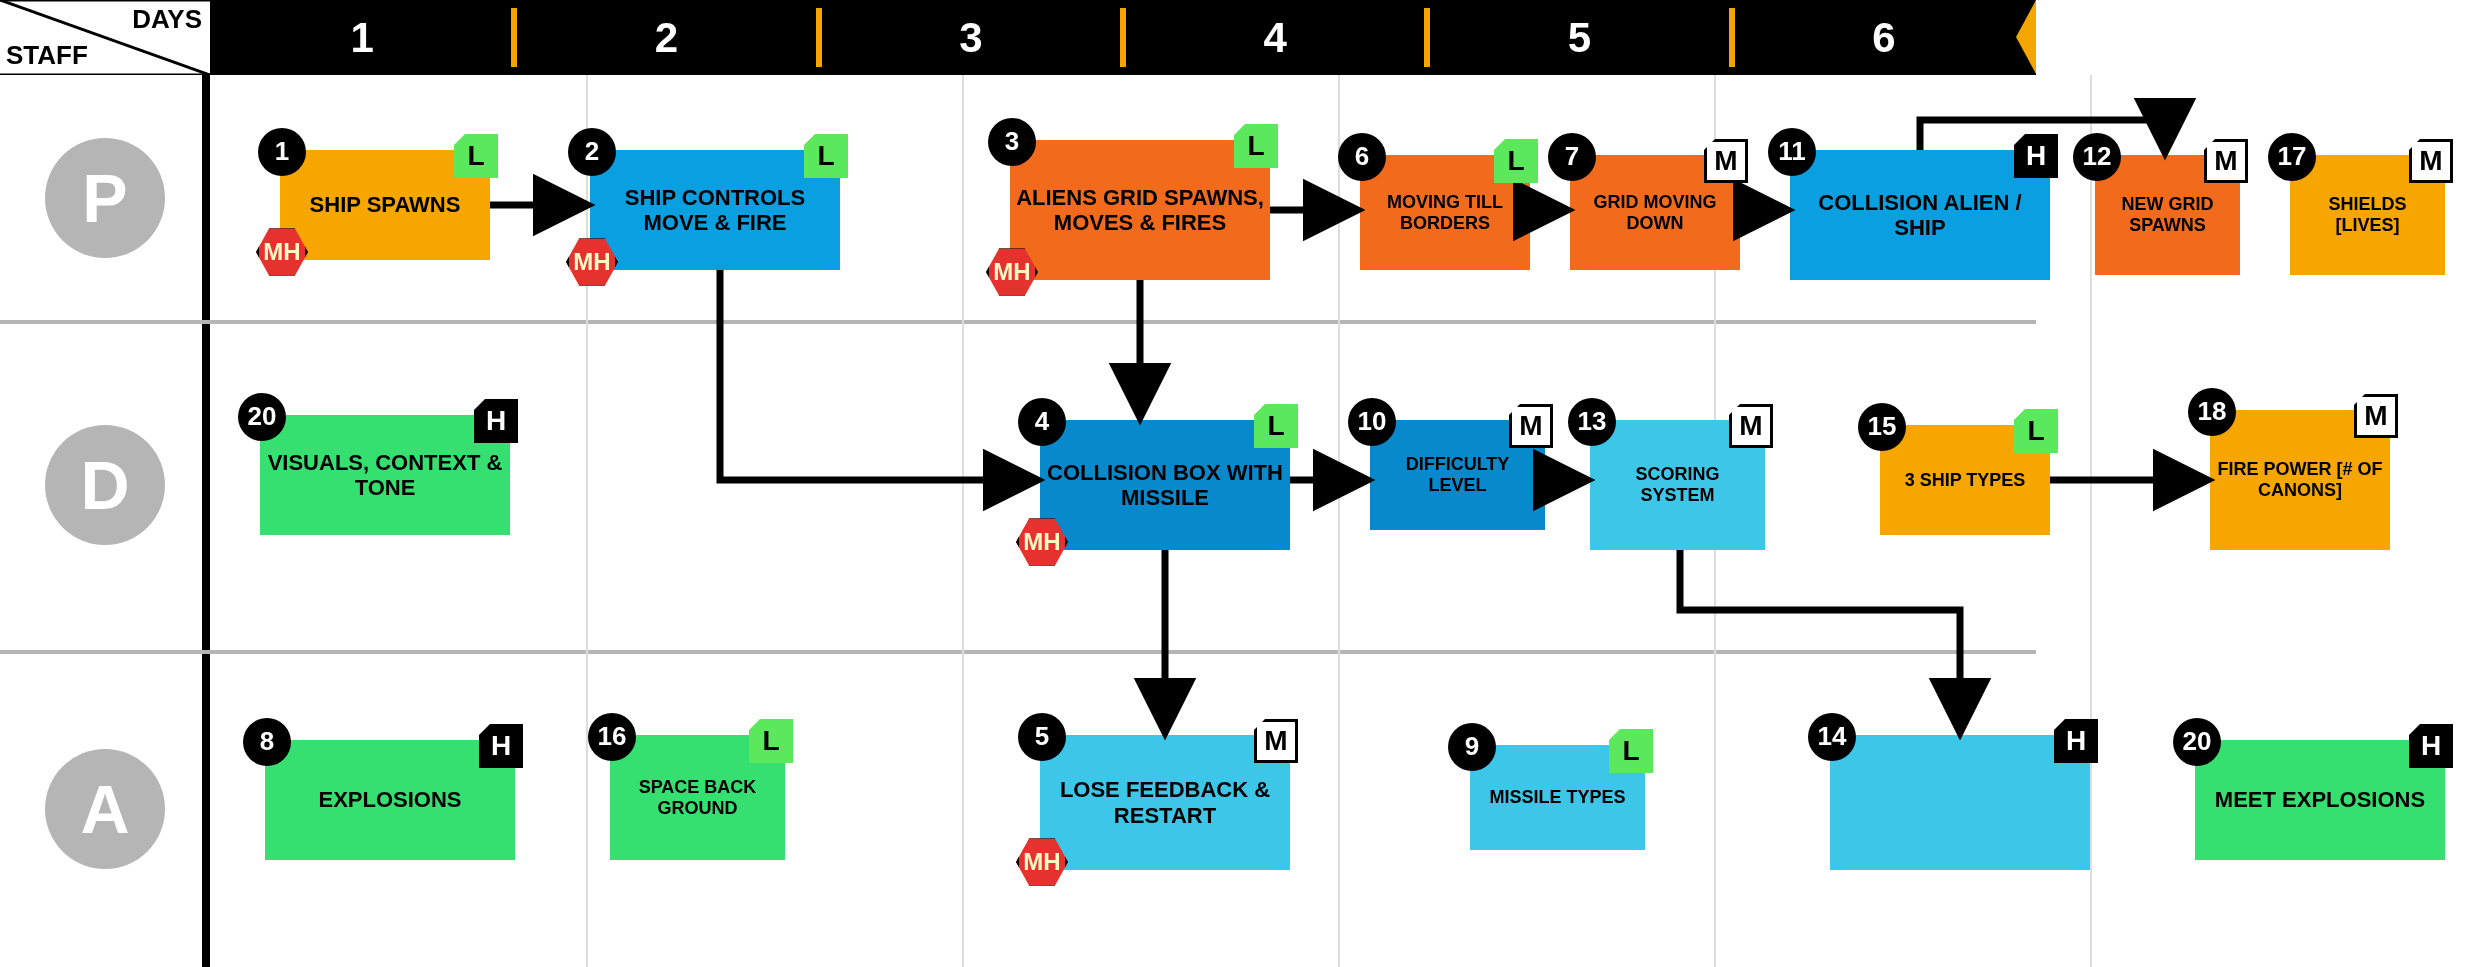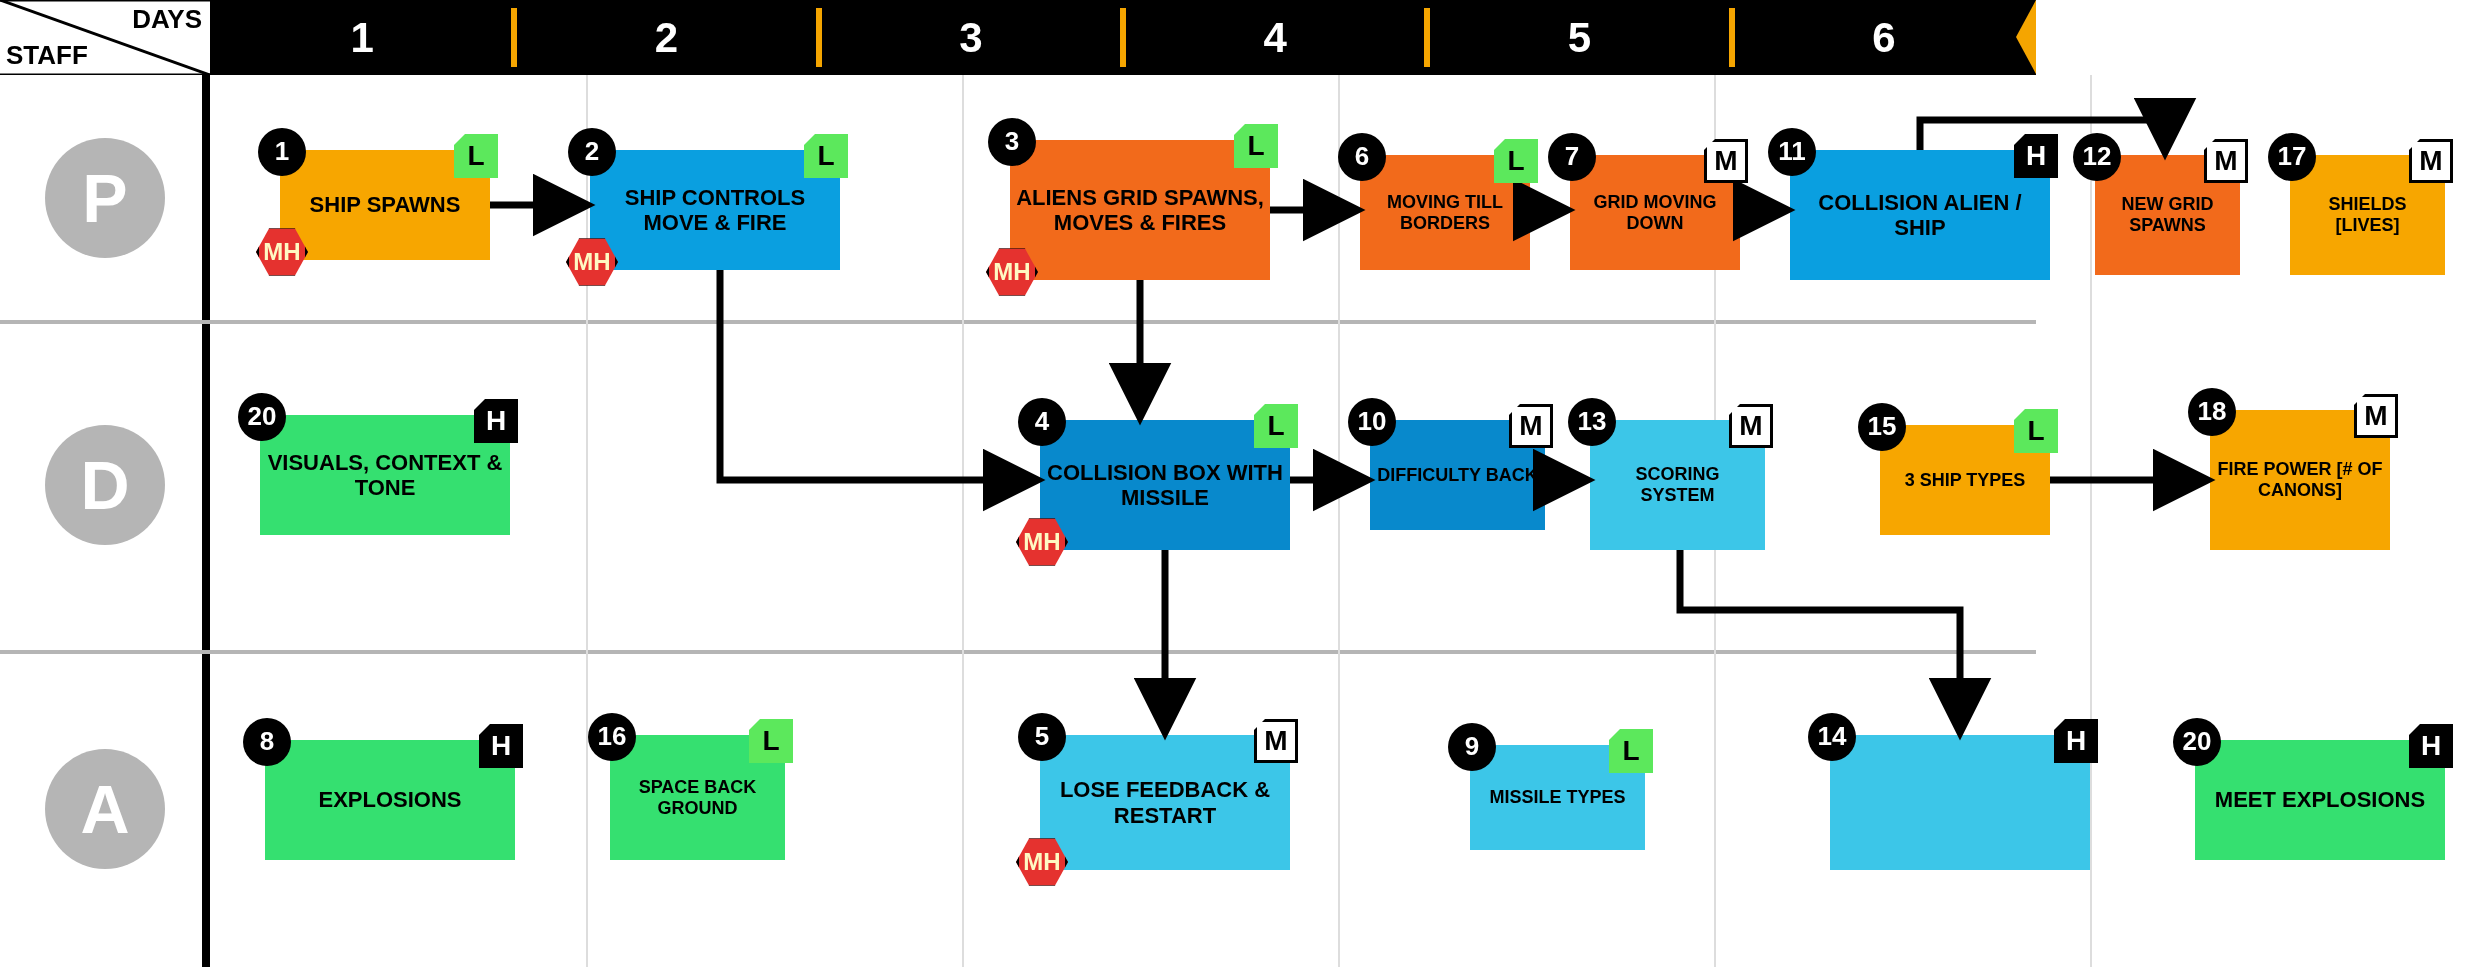--- a/index.html
+++ b/index.html
@@ -220,21 +220,21 @@
         <div class="num-badge">20</div>
         <div class="effort-tag effort-H">H</div>
       </div>
       <div class="card" style="left: 1040px; top: 420px; width: 250px; height: 130px; background: rgb(8, 137, 204);">
         <span>COLLISION BOX WITH MISSILE</span>
         <div class="num-badge">4</div>
         <div class="effort-tag effort-L">L</div>
         <div class="mh-badge">MH</div>
       </div>
       <div class="card small" style="left: 1370px; top: 420px; width: 175px; height: 110px; background: rgb(8, 137, 204);">
-        <span>DIFFICULTY BACK</span>
+        <span>DIFFICULTY LEVEL</span>
         <div class="num-badge">10</div>
         <div class="effort-tag effort-M">M</div>
       </div>
       <div class="card small" style="left: 1590px; top: 420px; width: 175px; height: 130px; background: rgb(60, 198, 232);">
         <span>SCORING SYSTEM</span>
         <div class="num-badge">13</div>
         <div class="effort-tag effort-M">M</div>
       </div>
       <div class="card small" style="left: 1880px; top: 425px; width: 170px; height: 110px; background: rgb(247, 166, 0);">
         <span>3 SHIP TYPES</span>

